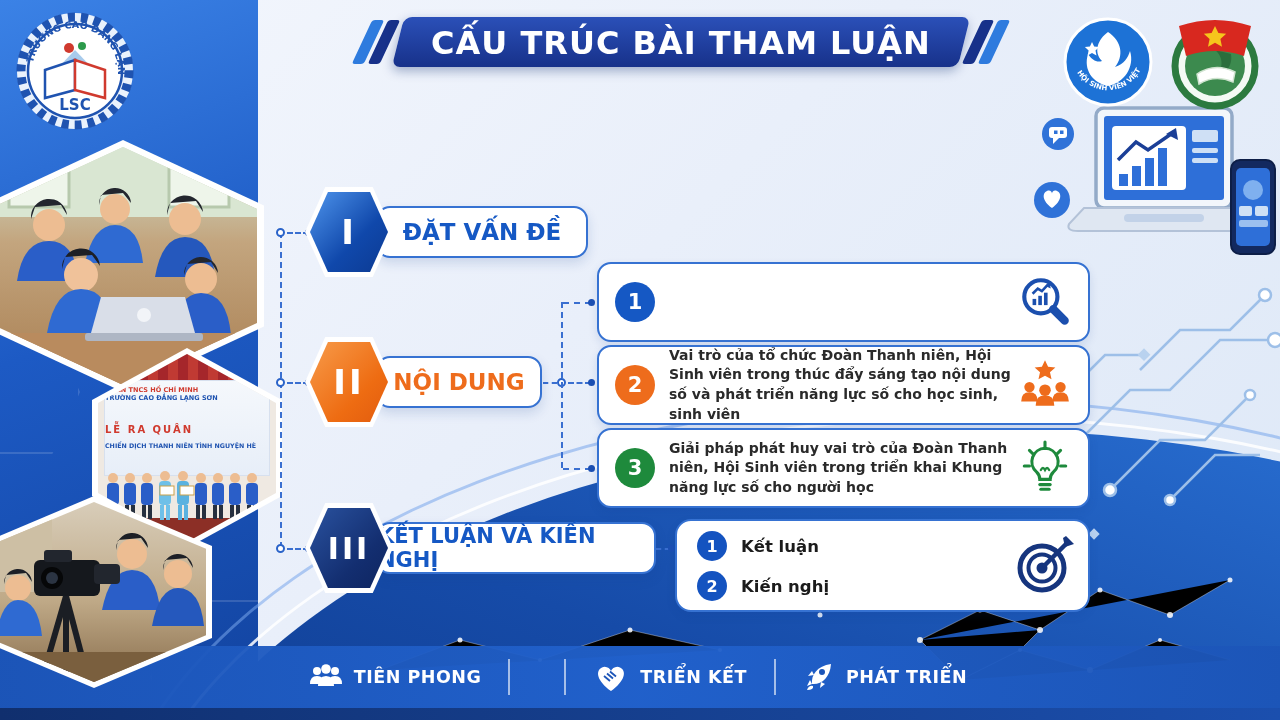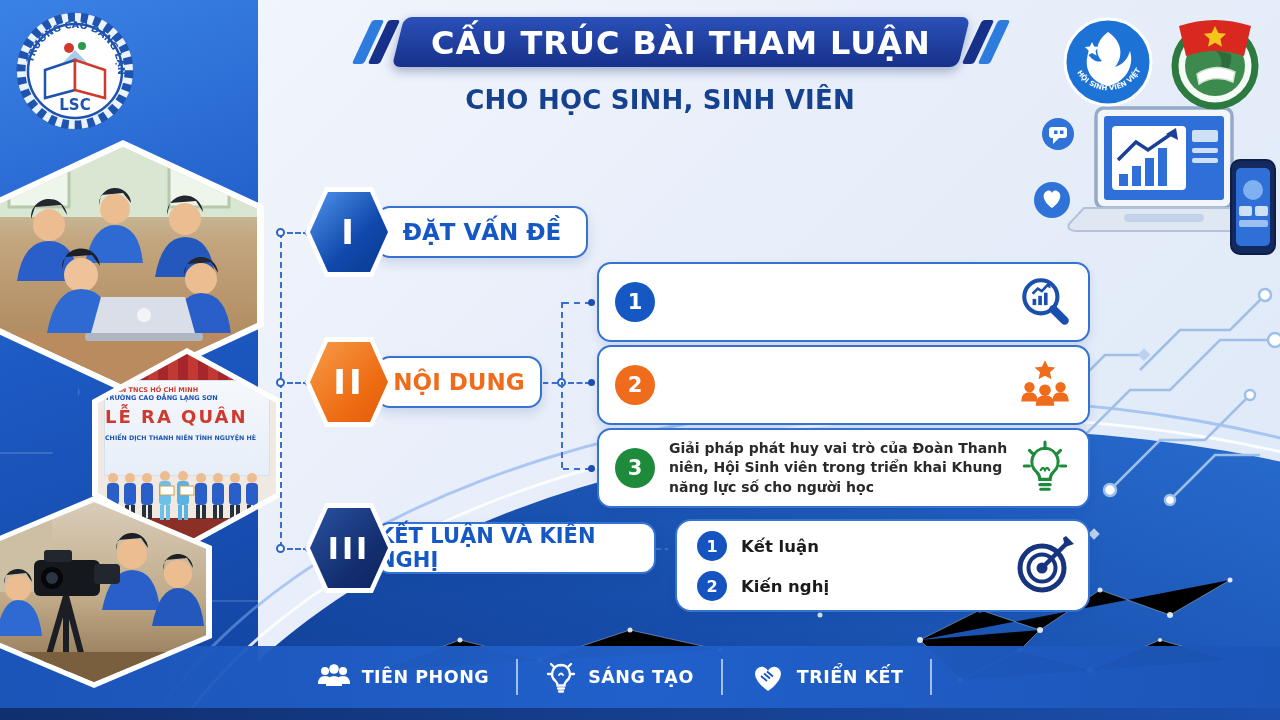--- a/index.html
+++ b/index.html
@@ -240,21 +240,20 @@
     <rect x="203" y="58" width="44" height="94" rx="9" fill="#13295f" stroke="#0d1e47" stroke-width="2"></rect>
     <rect x="208" y="66" width="34" height="78" rx="5" fill="#2e6fd8"></rect>
     <circle cx="225" cy="88" r="10" fill="#7fb0ef"></circle>
     <rect x="211" y="104" width="13" height="10" rx="2" fill="#cfe0f5"></rect>
     <rect x="227" y="104" width="13" height="10" rx="2" fill="#cfe0f5"></rect>
     <rect x="211" y="118" width="29" height="7" rx="2" fill="#9cc0ef"></rect>
   </svg>
 </div>
 
 <div class="abs subtitle">
-  <div class="c-blue">CHO HỌC SINH, SINH VIÊN</div>
 </div>
 
 <div class="abs vdash" style="left:280px;top:232px;height:316px;"></div>
 <div class="abs node" style="left:276px;top:228px;"></div>
 <div class="abs node" style="left:276px;top:378px;"></div>
 <div class="abs node" style="left:276px;top:544px;"></div>
 <div class="abs hdash" style="left:287px;top:232px;width:22px;"></div>
 <div class="abs hdash" style="left:287px;top:382px;width:22px;"></div>
 <div class="abs hdash" style="left:287px;top:548px;width:22px;"></div>
 <div class="abs dot" style="left:305px;top:229px;"></div>
@@ -299,20 +298,21 @@
       <rect x="27" y="19" width="3.5" height="12" fill="#1b4fae"></rect>
       <polyline points="16,20 21,15 25,17.5 31,11" fill="none" stroke="#1b4fae" stroke-width="2.5"></polyline>
       <polygon points="32.5,9.5 33.5,15 28.5,12.5" fill="#1b4fae"></polygon>
       <line x1="36" y1="35" x2="47" y2="46" stroke="#1b4fae" stroke-width="8" stroke-linecap="round"></line>
     </svg>
   </div>
 </div>
 
 <div class="abs cbox" style="top:345px;">
   <div class="numcircle" style="background:#ee6c1c;">2</div>
+  <div class="cbox-text" style="color:#2a2a2a;">Vai trò của tổ chức Đoàn Thanh niên, Hội Sinh viên trong thúc đẩy sáng tạo nội dung số và phát triển năng lực số cho học sinh, sinh viên</div>
   <div class="cbox-icon">
     <svg width="58" height="58" viewBox="0 0 56 56" fill="#ee6c1c">
       <path d="M28,4 l3,6.3 7,.7 -5.2,4.7 1.5,6.8 -6.3-3.5 -6.3,3.5 1.5-6.8 -5.2-4.7 7-.7 Z"></path>
       <circle cx="13" cy="30" r="5"></circle>
         <path d="M5,44 q0,-9 8,-9 q8,0 8,9 Z"></path>
       <circle cx="43" cy="30" r="5"></circle>
         <path d="M35,44 q0,-9 8,-9 q8,0 8,9 Z"></path>
       <circle cx="28" cy="33" r="5.6"></circle>
         <path d="M19,48 q0,-10 9,-10 q9,0 9,10 Z"></path>
     </svg>
@@ -387,21 +387,21 @@
     </svg>
   </div>
 </div>
 
 <div class="abs photo-outer" style="left:92px;top:348px;width:190px;height:200px;">
   <div class="photo-inner" style="left:6px;top:6px;width:178px;height:188px;background:#efe9e2;">
     <div class="abs" style="left:0;top:0;width:178px;height:26px;background:repeating-linear-gradient(90deg,#a5262b 0 10px,#c03a33 10px 20px);"></div>
     <div class="abs" style="left:6px;top:26px;width:166px;height:96px;background:linear-gradient(180deg,#f5f8fc,#e7eef8);border:1px solid #d7e0ee;">
       <div class="stage-txt" style="margin-top:5px;font-size:6.5px;color:#d03a2e;">ĐOÀN TNCS HỒ CHÍ MINH</div>
       <div class="stage-txt" style="font-size:6.5px;color:#1f53b0;">TRƯỜNG CAO ĐẲNG LẠNG SƠN</div>
-      <div class="stage-txt" style="margin-top:4px;font-size:18px;letter-spacing:2px;color:#d03a2e;">LỄ RA QUÂN</div>
+      <div class="stage-txt" style="margin-top:22px;font-size:10px;letter-spacing:2px;color:#d03a2e;">LỄ RA QUÂN</div>
       <div class="stage-txt" style="margin-top:5px;font-size:6.3px;color:#1f53b0;">CHIẾN DỊCH THANH NIÊN TÌNH NGUYỆN HÈ</div>
     </div>
     <svg class="abs" style="left:0;top:112px;" width="178" height="76" viewBox="0 0 178 76">
       <rect x="0" y="52" width="178" height="24" fill="#8c2f26"></rect>
       <g fill="#2a5ec8">
         <g transform="translate(8,6)">
             <circle cx="7" cy="6" r="5" fill="#edbd92"></circle>
             <rect x="1" y="11" width="12" height="22" rx="4"></rect>
             <rect x="2" y="33" width="4" height="14" fill="#27303f"></rect>
             <rect x="8" y="33" width="4" height="14" fill="#27303f"></rect>
@@ -497,37 +497,35 @@
       <circle cx="8" cy="9" r="4"></circle>
         <path d="M1,22 q0,-8 7,-8 q7,0 7,8 Z"></path>
       <circle cx="26" cy="9" r="4"></circle>
         <path d="M19,22 q0,-8 7,-8 q7,0 7,8 Z"></path>
       <circle cx="17" cy="7" r="4.8"></circle>
         <path d="M9,24 q0,-10 8,-10 q8,0 8,10 Z"></path>
     </svg>
     <span class="f-label">TIÊN PHONG</span>
   </div>
   <div class="f-sep"></div>
-  <div class="f-item">
-    <svg width="32" height="34" viewBox="0 0 32 34" fill="none" stroke="#fff" stroke-width="2.3" stroke-linecap="round">
-      <path d="M16,5 a9,9 0 0 1 5.5,16 c-1.4,1.4 -2,2.6 -2,4.5 h-7 c0,-1.9 -.6,-3.1 -2,-4.5 a9,9 0 0 1 5.5,-16 Z"></path>
-      <line x1="13" y1="28.5" x2="19" y2="28.5"></line>
-        <line x1="14" y1="31.5" x2="18" y2="31.5"></line>
-      <line x1="3" y1="14" x2="6" y2="14"></line>
-        <line x1="26" y1="14" x2="29" y2="14"></line>
-      <line x1="6" y1="4" x2="8.3" y2="6.3"></line>
-        <line x1="26" y1="4" x2="23.7" y2="6.3"></line>
-      <path d="M14,15 q2,-3 4,0" stroke-width="1.8"></path>
-    </svg>
-    <span class="f-label">SÁNG TẠO</span>
-  </div>
   <div class="f-sep"></div>
   <div class="f-item">
     <svg width="36" height="32" viewBox="0 0 36 32">
       <path d="M18,30 C4,20 2,10 9,6.5 C13,4.5 17,7.5 18,10 C19,7.5 23,4.5 27,6.5 C34,10 32,20 18,30 Z" fill="#fff"></path>
       <g stroke="#1c55b8" stroke-width="1.8" fill="none">
         <path d="M11,15 l6,5 M14,12.5 l6,5 M17,10.5 l6,5"></path>
       </g>
     </svg>
     <span class="f-label">TRIỂN KẾT</span>
   </div>
   <div class="f-sep"></div>
+  <div class="f-item">
+    <svg width="32" height="32" viewBox="0 0 32 32">
+      <path d="M9,23 C8,14 14,5 28,3 C27,17 18,24 9,23 Z" fill="#fff"></path>
+      <circle cx="19" cy="11" r="3" fill="#1c55b8"></circle>
+      <path d="M9,23 l-5,2 3,-6 Z" fill="#fff"></path>
+      <path d="M4,29 q2,-5 6,-4 q1,4 -6,4 Z" fill="#fff"></path>
+      <path d="M11,14 l-6,1 4,-5 Z" fill="#fff"></path>
+        <path d="M18,21 l-1,6 5,-4 Z" fill="#fff"></path>
+    </svg>
+    <span class="f-label">PHÁT TRIỂN</span>
+  </div>
 </div>
 
 </body></html>

